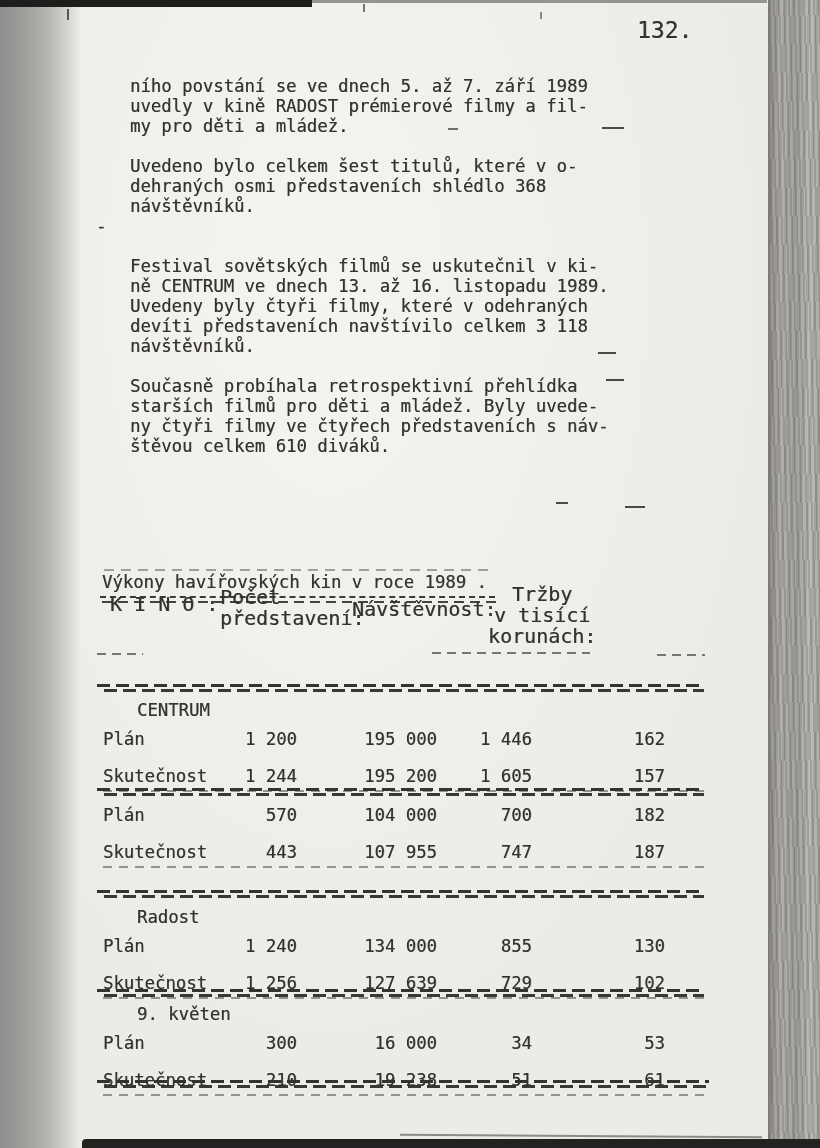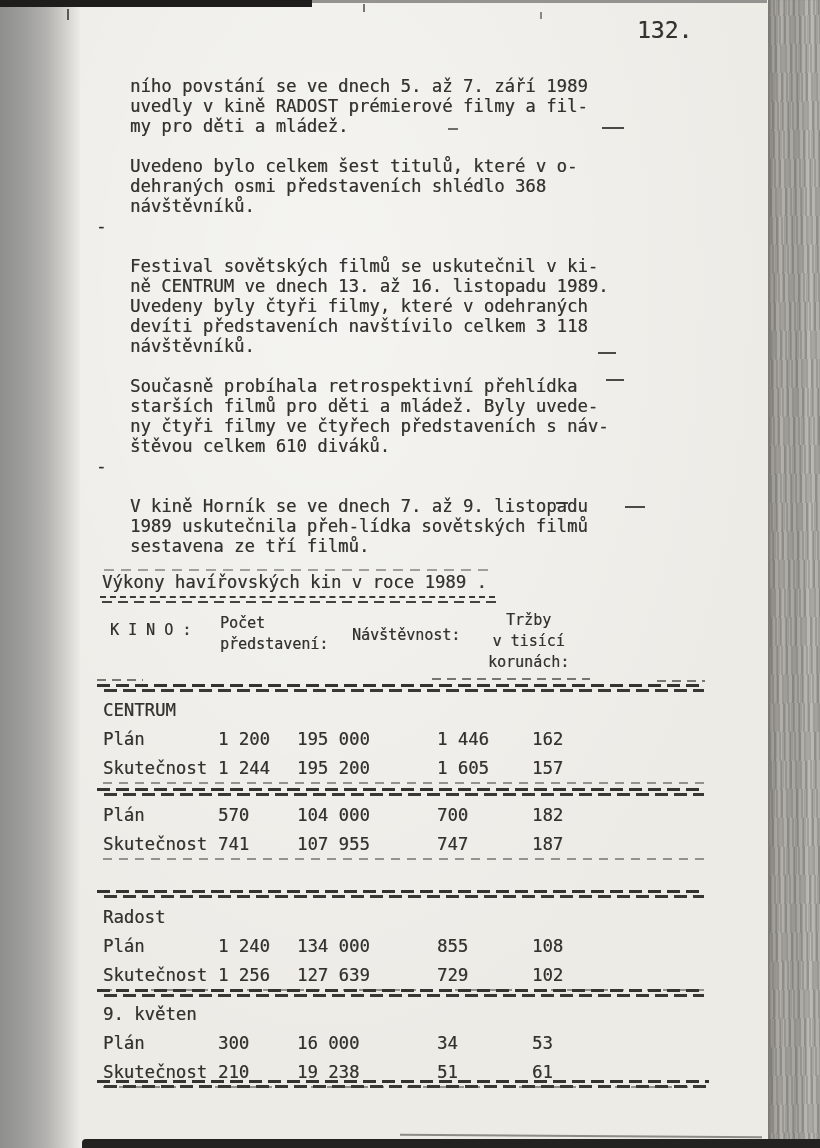--- a/index.html
+++ b/index.html
@@ -43,21 +43,21 @@
   .para{position:relative;white-space:pre-line;}
   .bullet{position:absolute;left:-34px;top:0;}
   
   .tbl-title{position:absolute;left:100px;top:571px;font-size:17.3px;}
   .tbl-title .t{display:inline-block;position:relative;padding:1px 8px 4px 2px;border-bottom:2px dashed #3c3a36;text-align:right;}
   .tbl-title .t::before{content:"";position:absolute;left:4px;right:0;top:-2px;height:2px;
     background:repeating-linear-gradient(90deg,rgba(62,60,55,.45) 0 10px,rgba(0,0,0,0) 10px 17px);}
   .tbl-title .t::after{content:"";position:absolute;left:2px;right:-4px;bottom:-7px;height:2px;
     background:repeating-linear-gradient(90deg,#45433f 0 10px,rgba(0,0,0,0) 10px 16px);}
   
-  .tbl-header{position:absolute;left:0;top:608px;width:760px;height:82px;font-size:15px;line-height:21px;}
+  .tbl-header{position:absolute;left:0;top:582px;width:760px;height:82px;font-size:20px;line-height:21px;}
   .hcell{position:absolute;white-space:pre-line;}
   .h-kino{left:110px;top:12px;}
   .h-pocet{left:220px;top:5px;}
   .h-navst{left:352px;top:17px;}
   .h-trzby{left:488px;top:2px;text-align:center;}
   .h-jedno{left:595px;top:0;}
   .h-frag{position:absolute;height:2px;
     background:repeating-linear-gradient(90deg,rgba(55,53,49,.65) 0 9px,rgba(0,0,0,0) 9px 15px);}
   .h-frag1{left:97px;top:71px;width:46px;}
   .h-frag2{left:432px;top:70px;width:158px;}
@@ -74,24 +74,24 @@
   .sep-2{top:788px;}
   .sep-3{top:890px;}
   .sep-4{top:989px;}
   .sep-5{top:1080px;width:612px;}
   
   .group{position:absolute;left:103px;width:562px;font-size:17.3px;}
   .g-centrum{top:700px;}
   .g-osvit{top:805px;}
   .g-radost{top:907px;}
   .g-kveten{top:1004px;}
-  .gname{height:29px;}
+  .gname{height:29px;margin-left:34px;}
   .trow{display:grid;grid-template-columns:115px 79px 140px 95px 133px;height:29px;align-items:start;}
-  .trow .num{}
-  .trow.skut{position:relative;}
+  .trow .num{text-align:right;}
+  .trow.skut{position:relative;margin-top:8px;}
   .trow.skut::after{content:"";position:absolute;left:0;right:-40px;bottom:3px;height:2px;
     background:repeating-linear-gradient(90deg,rgba(58,56,52,.50) 0 9px,rgba(0,0,0,0) 9px 16px);}
 </style>
 </head>
 <body>
 
 <div class="page">
 
   <div class="left-band"></div>
   <div class="right-band"></div>
@@ -129,26 +129,20 @@
 ně CENTRUM ve dnech 13. až 16. listopadu 1989.
 Uvedeny byly čtyři filmy, které v odehraných
 devíti představeních navštívilo celkem 3 118
 návštěvníků.</span>
     </div>
     <div class="para">
       <span>Současně probíhala retrospektivní přehlídka
 starších filmů pro děti a mládež. Byly uvede-
 ny čtyři filmy ve čtyřech představeních s náv-
 štěvou celkem 610 diváků.</span>
-    </div>
-    <div class="para">
-      <span class="bullet">-</span>
-      <span>V kině Horník se ve dnech 7. až 9. listopadu
-1989 uskutečnila přeh-lídka sovětských filmů
-sestavena ze tří filmů.</span>
     </div>
   </div>
 
   <div class="tbl-title">
     <span class="t">Výkony havířovských kin v roce 1989 .</span>
   </div>
 
   <div class="tbl-header">
     <div class="hcell h-kino">K I N O :</div>
     <div class="hcell h-pocet">Počet
@@ -189,35 +183,35 @@
   <div class="group g-osvit">
     <div class="trow">
       <div>Plán</div>
       <div class="num">570</div>
       <div class="num">104 000</div>
       <div class="num">700</div>
       <div class="num">182</div>
     </div>
     <div class="trow skut">
       <div>Skutečnost</div>
-      <div class="num">741</div>
+      <div class="num">443</div>
       <div class="num">107 955</div>
       <div class="num">747</div>
       <div class="num">187</div>
     </div>
   </div>
 
   <div class="group g-radost">
     <div class="gname">Radost</div>
     <div class="trow">
       <div>Plán</div>
       <div class="num">1 240</div>
       <div class="num">134 000</div>
       <div class="num">855</div>
-      <div class="num">108</div>
+      <div class="num">130</div>
     </div>
     <div class="trow skut">
       <div>Skutečnost</div>
       <div class="num">1 256</div>
       <div class="num">127 639</div>
       <div class="num">729</div>
       <div class="num">102</div>
     </div>
   </div>
 

